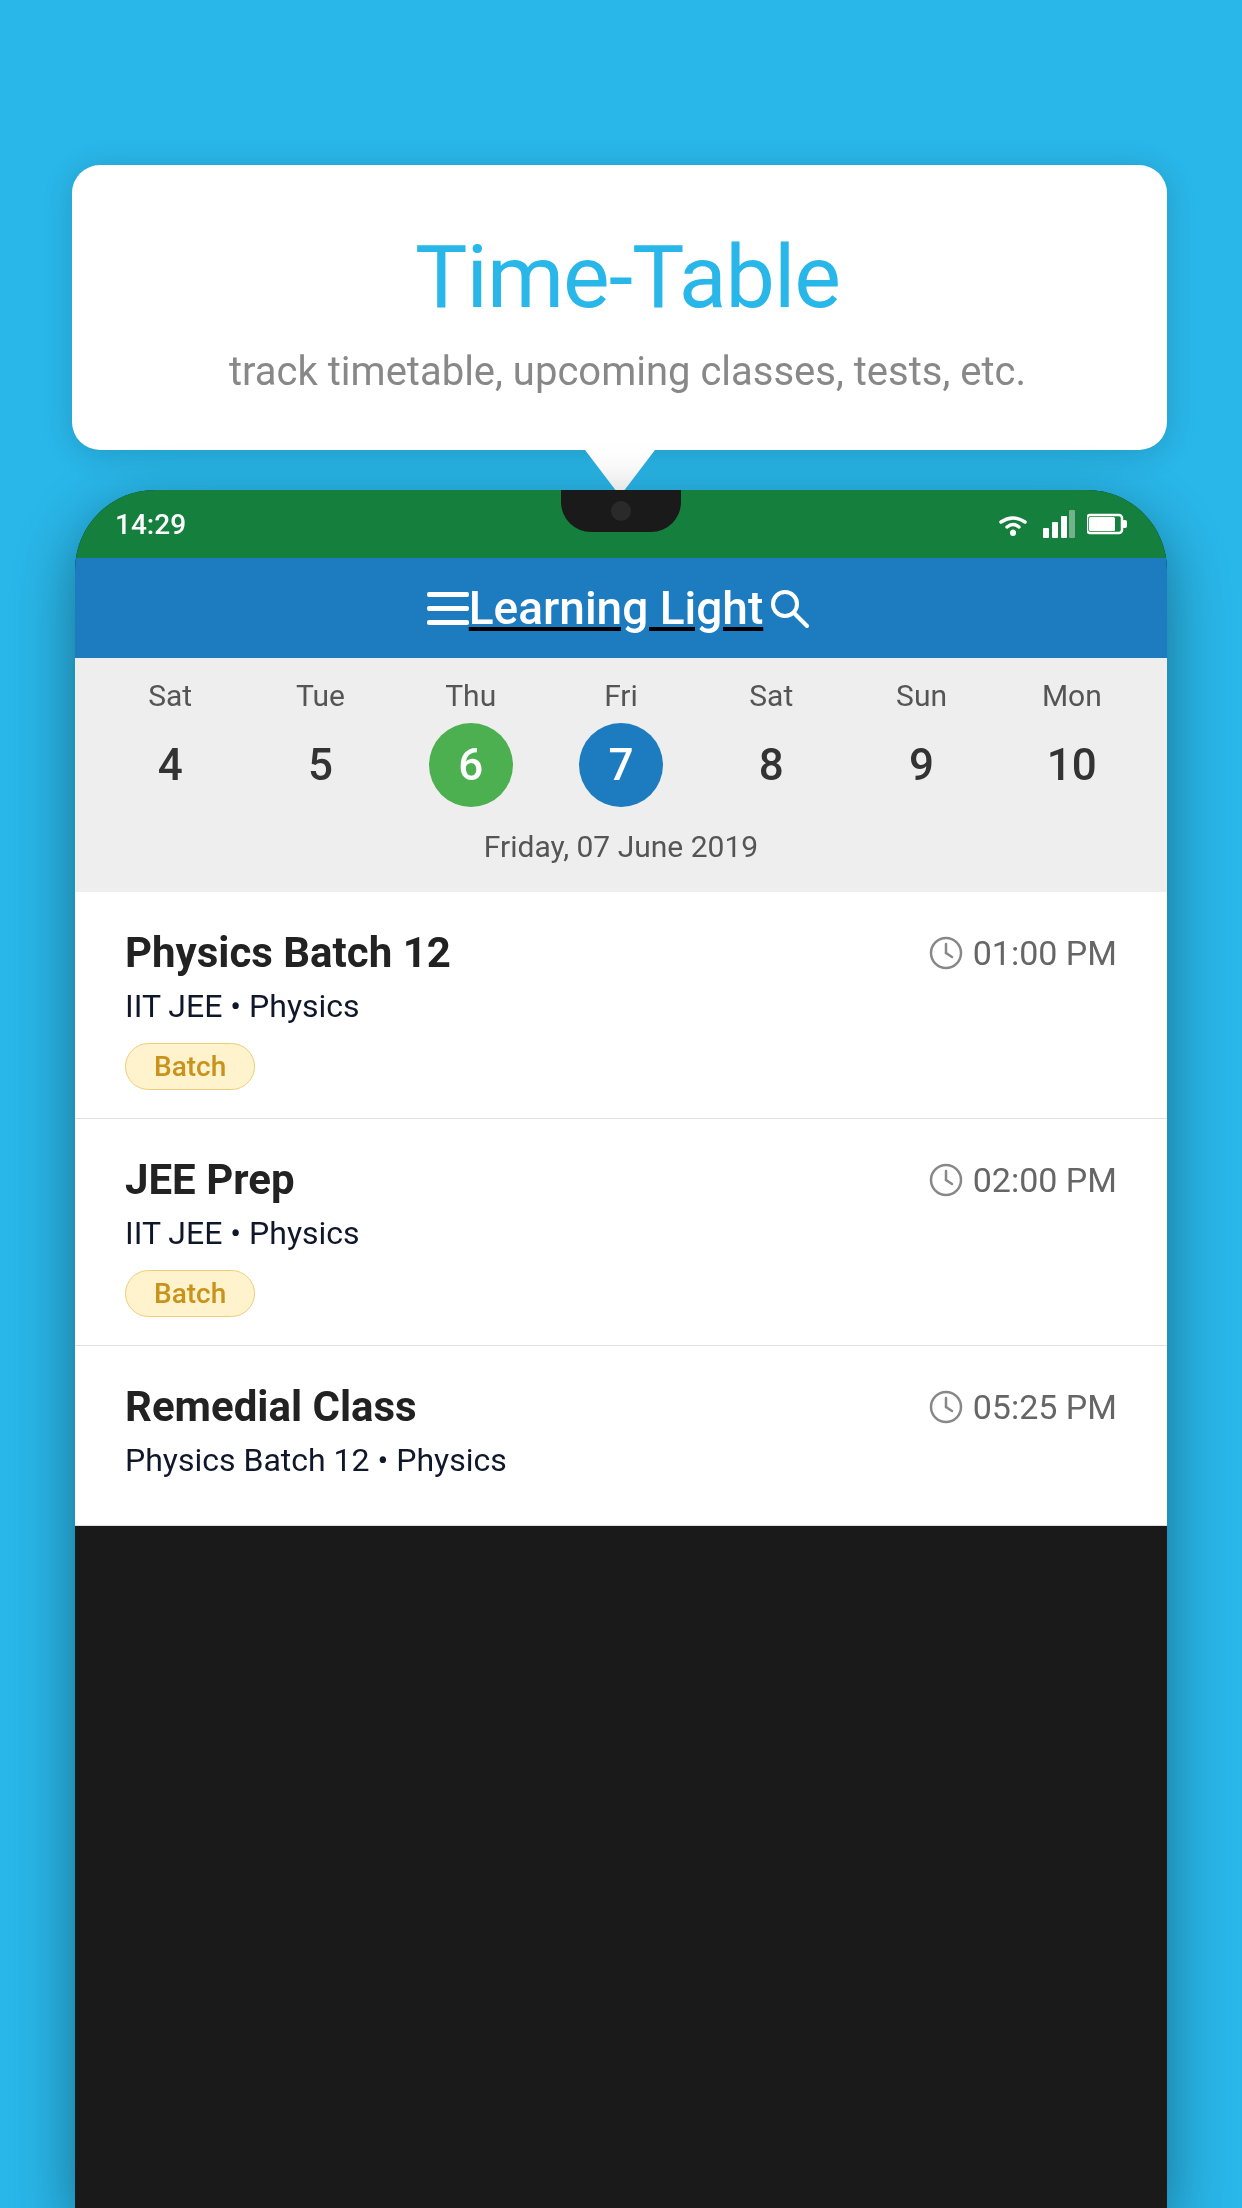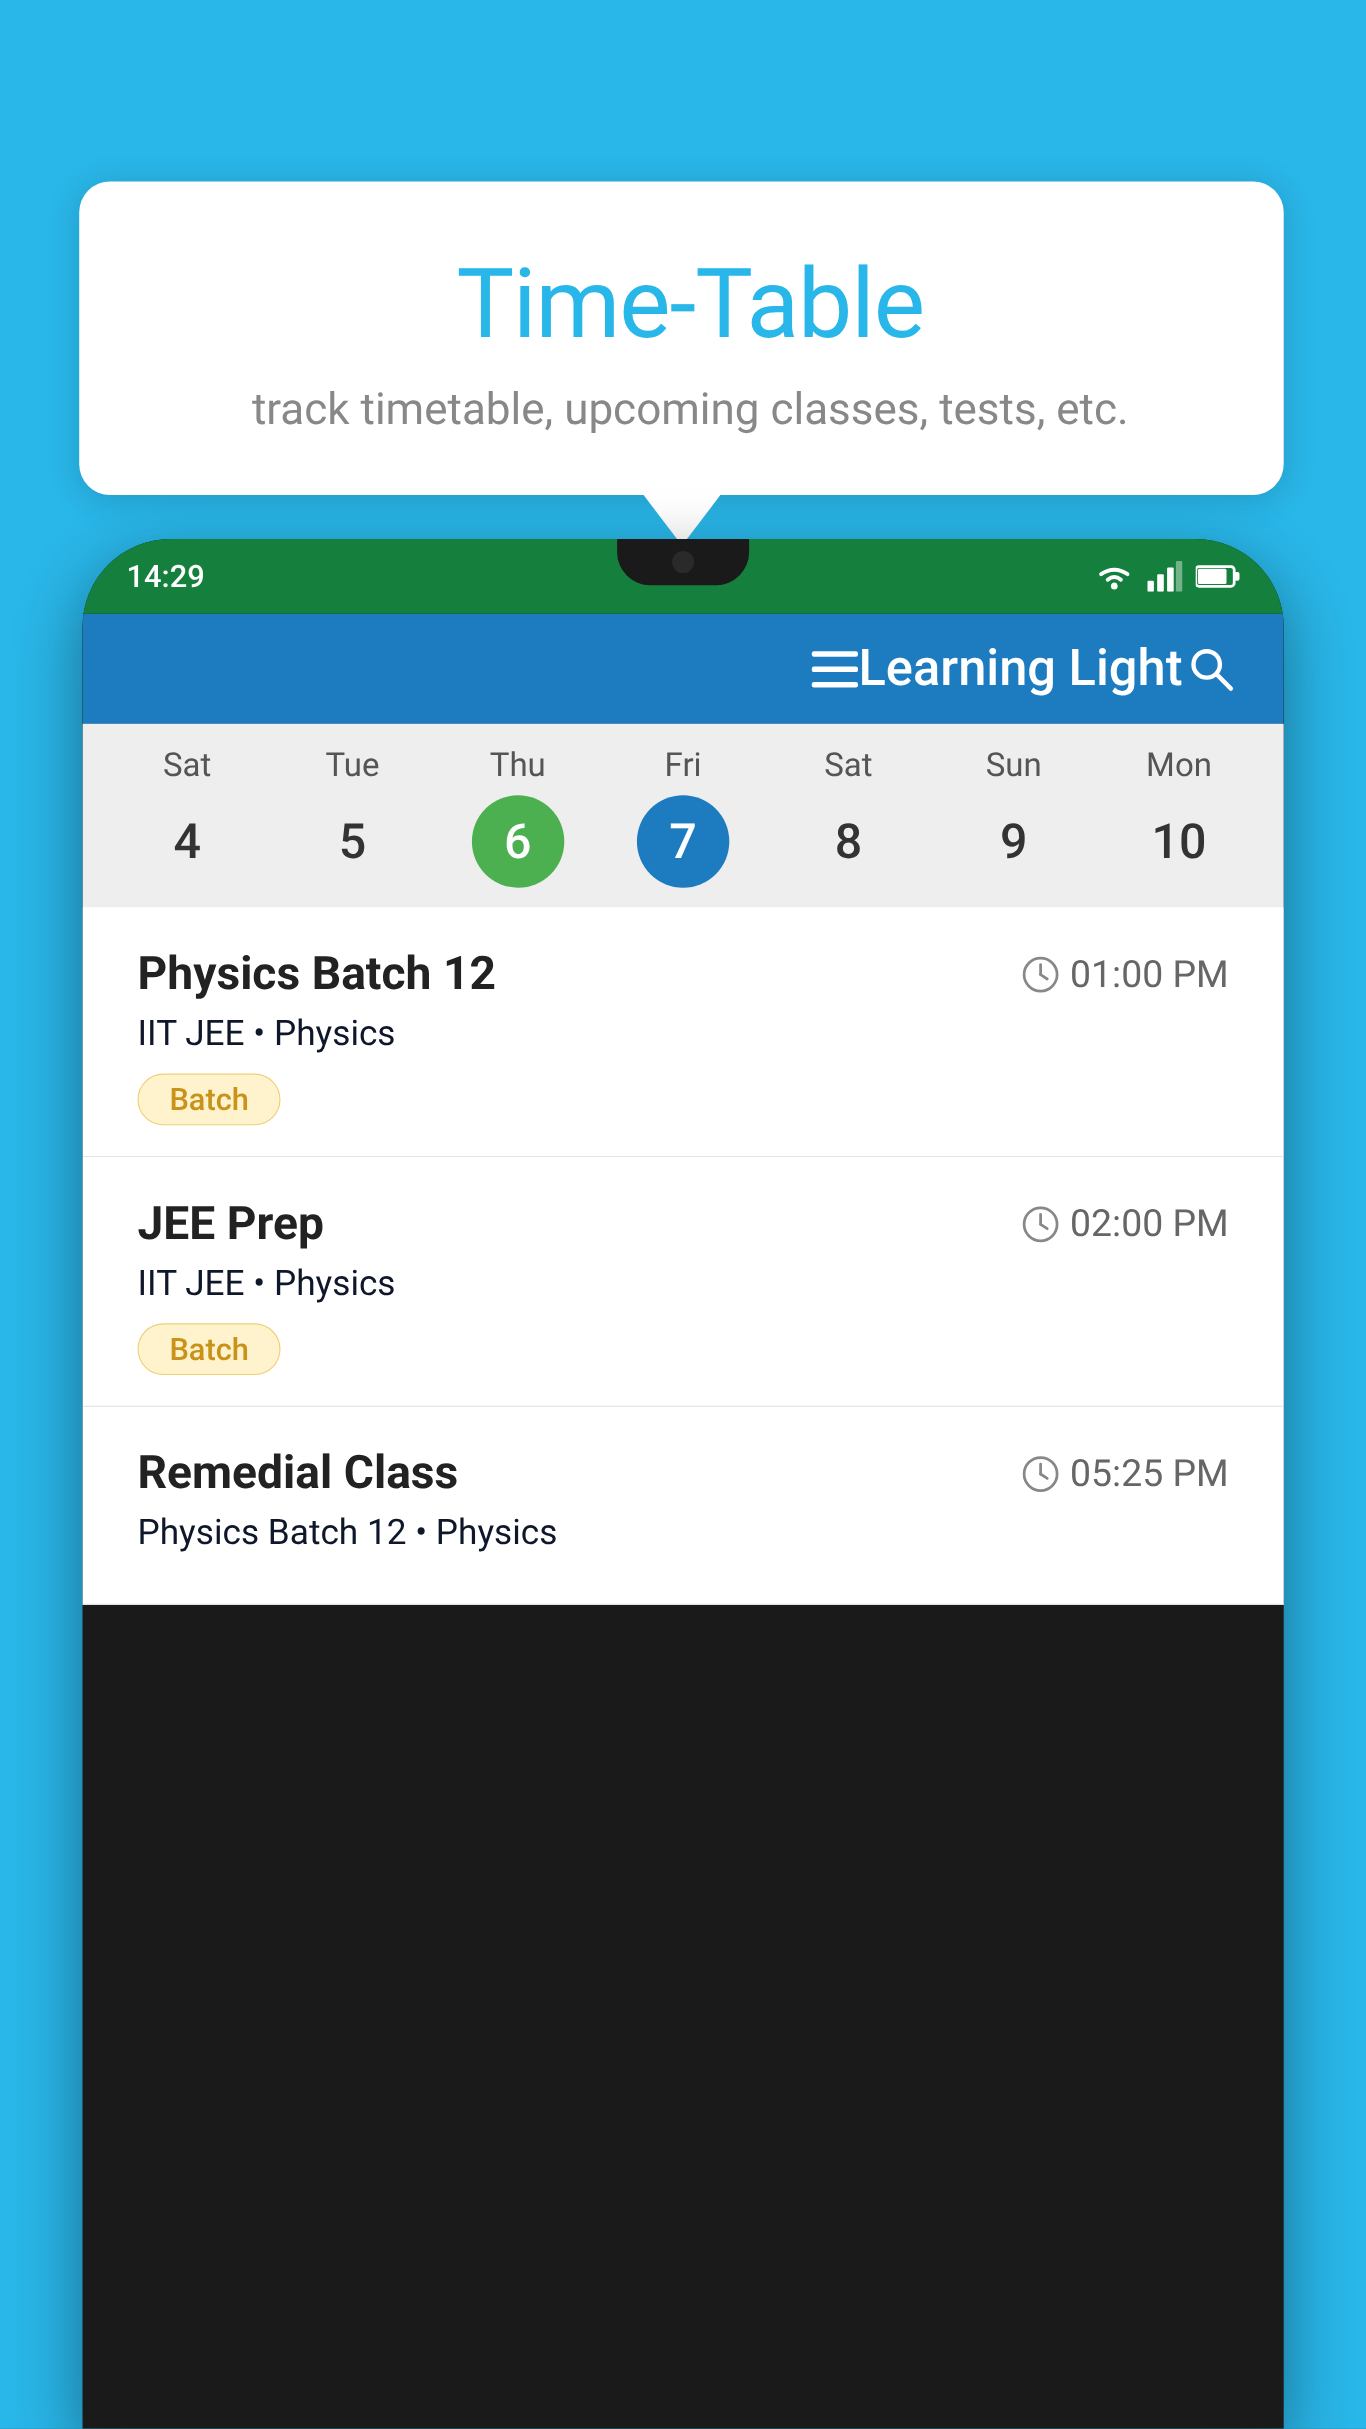--- a/index.html
+++ b/index.html
@@ -113,21 +113,22 @@
       transform: translate(-50%, -50%);
     }
 
     
     .app-bar {
       background: #1d7bc0;
       height: 100px;
       display: flex;
       align-items: center;
       padding: 0 40px;
-      justify-content: flex-end;
+      justify-content: center;
+      text-decoration: underline;
     }
 
     .app-bar-title {
       color: white;
       font-size: 46px;
       font-weight: 500;
     }
 
     .hamburger-icon {
       display: flex;
@@ -366,20 +367,21 @@
         <div class="day-col">
           <span class="day-name">Sun</span>
           <span class="day-num">9</span>
         </div>
         <div class="day-col">
           <span class="day-name">Mon</span>
           <span class="day-num">10</span>
         </div>
 
       </div>
+      <div class="selected-date-label">Friday, 07 June 2019</div>
     </div>
 
     <div class="schedule-list">
 
       <div class="schedule-item">
         <div class="schedule-item-header">
           <span class="schedule-item-title">Physics Batch 12</span>
           <span class="schedule-item-time">
             <svg class="clock-icon" viewBox="0 0 34 34" fill="none">
               <circle cx="17" cy="17" r="15" stroke="#888" stroke-width="2.5"></circle>

